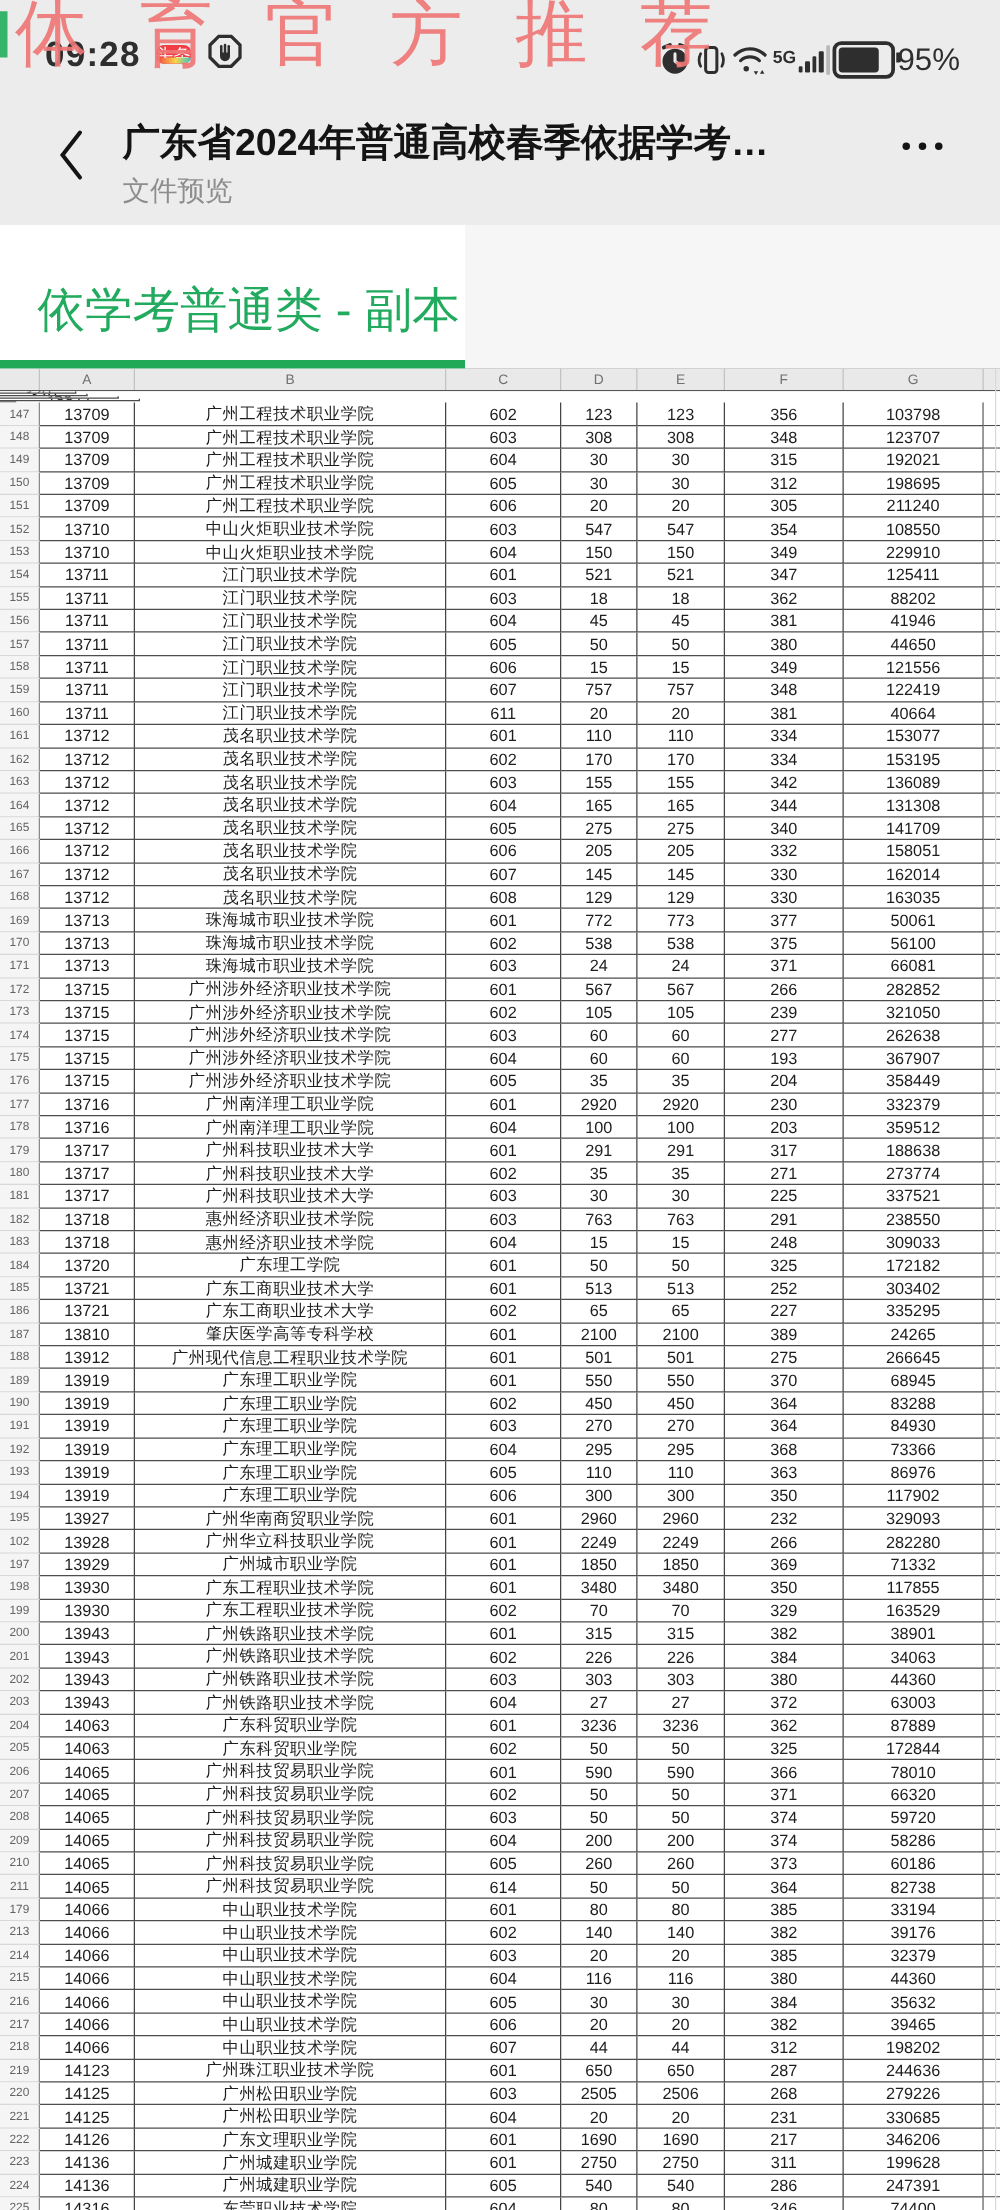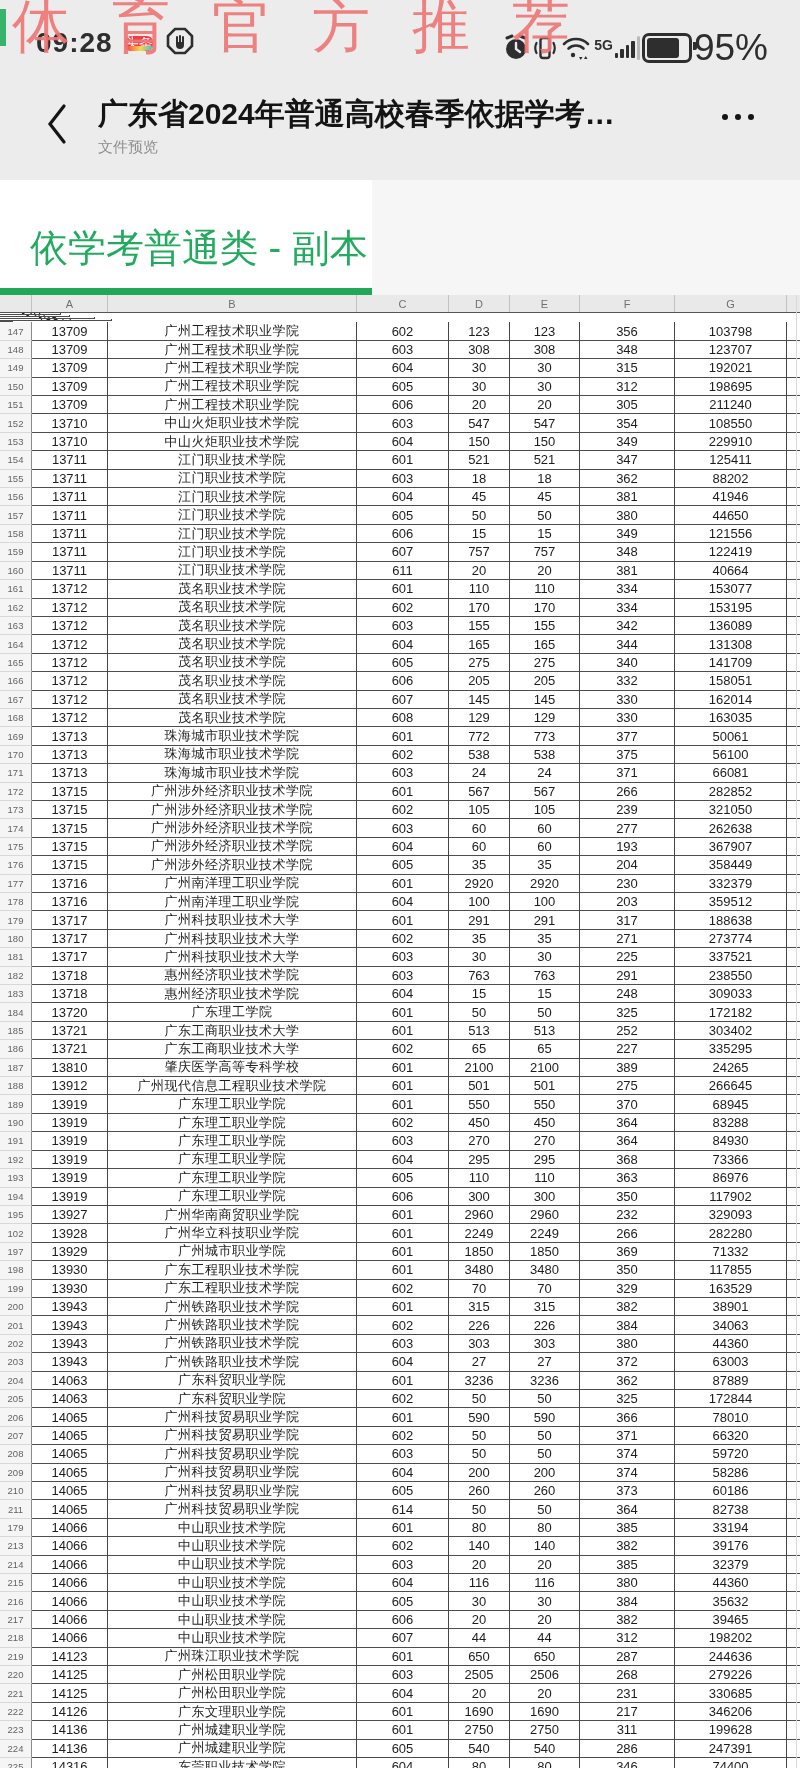--- a/index.html
+++ b/index.html
@@ -12,39 +12,39 @@
   .statusbar{position:absolute;left:0;top:26px;width:800px;height:44px;}
   .sb-left{position:absolute;left:36px;top:0;display:flex;align-items:center;gap:12px;}
   .sb-time{font-size:28px;font-weight:bold;color:#2e2e2e;letter-spacing:1px;}
   .toutiao{width:28px;height:15px;background:#f23d44;border-radius:6px;position:relative;
            display:flex;align-items:center;justify-content:center;color:#fff;font-size:14px;
            font-weight:normal;line-height:1;overflow:hidden;}
   .toutiao::after{content:"";position:absolute;bottom:0;left:0;width:100%;height:5px;
            background:linear-gradient(90deg,#f23d44 0%,#f9d549 55%,#35c6c9 100%);}
   .sb-right{position:absolute;right:32px;top:0;display:flex;align-items:center;gap:2px;height:44px;}
   .sb-right svg{display:block;}
-  .pct{font-size:37px;color:#2e2e2e;font-weight:500;}
+  .pct{font-size:25px;color:#2e2e2e;font-weight:500;}
   .fiveg{display:flex;align-items:flex-end;gap:2px;}
   .fiveg .fg-label{font-size:14px;font-weight:bold;color:#2e2e2e;line-height:1;margin-bottom:12px;}
   .bars{display:flex;align-items:flex-end;gap:2px;height:26px;padding-bottom:6px;}
   .bars i{display:block;width:3.5px;background:#2e2e2e;border-radius:1px;}
   .divbar{width:3px;height:24px;background:#b9b9b9;border-radius:1.5px;}
   .battery{position:relative;width:44px;height:24px;border:3px solid #2e2e2e;border-radius:7px;}
   .battery .fill{position:absolute;left:2px;top:2px;bottom:2px;width:32px;background:#2e2e2e;border-radius:3px;}
   .battery .nub{position:absolute;right:-8px;top:6px;width:4px;height:8px;background:#2e2e2e;border-radius:0 2px 2px 0;}
 
   .watermark{position:absolute;left:12px;top:-12px;z-index:5;
              font-family:"Liberation Serif","DejaVu Serif",serif;
              font-size:58px;color:rgba(238,118,118,0.92);letter-spacing:42px;white-space:nowrap;}
 
   .nav{position:absolute;left:16px;top:80px;width:800px;height:100px;}
   .back-btn{position:absolute;left:24px;top:18px;width:36px;height:52px;}
   .nav-title{position:absolute;left:82px;top:14px;width:600px;font-size:30px;font-weight:bold;
              color:#141414;white-space:nowrap;overflow:hidden;}
-  .nav-sub{position:absolute;left:82px;top:58px;font-size:15px;color:#8d8d8d;}
+  .nav-sub{position:absolute;left:82px;top:58px;font-size:22px;color:#8d8d8d;}
   .menu-dots{position:absolute;right:62px;top:34px;display:flex;gap:7px;}
   .menu-dots i{width:6px;height:6px;border-radius:50%;background:#141414;display:block;}
 
   
   .tabstrip{position:absolute;left:0;top:180px;width:800px;height:115px;background:#f6f6f6;}
   .tabpanel{position:absolute;left:0;top:0;width:372px;height:108px;background:#ffffff;text-align:center;}
   .tablabel{position:absolute;left:30px;bottom:14px;font-size:38px;font-weight:500;color:#22ab5e;white-space:nowrap;}
   .tabunderline{position:absolute;left:0;top:108px;width:372px;height:7px;background:#21a958;}
 
   

